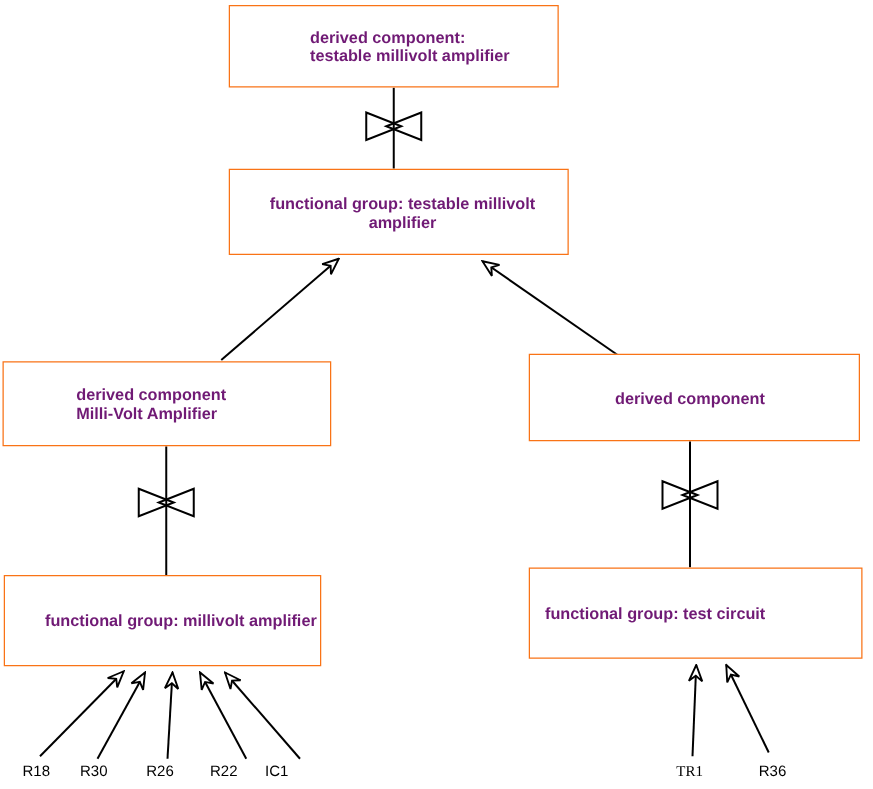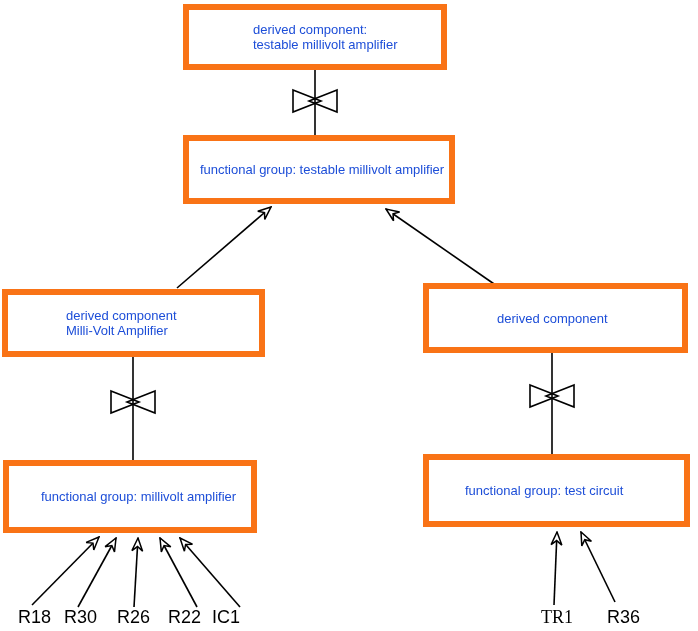--- a/index.html
+++ b/index.html
@@ -18,44 +18,45 @@
   .svg-layer {
     position: absolute;
     left: 0;
     top: 0;
     width: 698px;
     height: 631px;
   }
   .node {
     position: absolute;
     box-sizing: border-box;
-    border: 6px solid #f97316;
+    border: 1px solid #f97316;
     background: #ffffff;
     display: flex;
     flex-direction: column;
     justify-content: center;
     font-size: 13px;
     line-height: 15px;
-    color: #1d4ed8;
+    color: #701a75;
     text-align: left;
+    font-weight: bold;
   }
   .leaf-label {
     position: absolute;
-    font-size: 18px;
+    font-size: 12px;
     line-height: 15px;
     color: #000000;
     white-space: nowrap;
   }
   
   #box-derived-testable { left: 183px; top: 4px;   width: 264px; height: 66px; padding-left: 64px; }
   #box-fg-testable      { left: 183px; top: 135px; width: 272px; height: 69px; padding-left: 6px; text-align: center;  }
   #box-derived-mva      { left: 2px;   top: 289px; width: 263px; height: 68px; padding-left: 58px; }
   #box-derived-tc       { left: 423px; top: 283px; width: 265px; height: 70px; padding-left: 68px; }
   #box-fg-mva           { left: 3px;   top: 460px; width: 254px; height: 73px; padding-left: 32px; }
-  #box-fg-tc            { left: 423px; top: 454px; width: 267px; height: 73px; padding-left: 36px; }
+  #box-fg-tc            { left: 423px; top: 454px; width: 267px; height: 73px; padding-left: 12px; }
 
   #label-r18 { left: 18px;  top: 610px; }
   #label-r30 { left: 64px;  top: 610px; }
   #label-r26 { left: 117px; top: 610px; }
   #label-r22 { left: 168px; top: 610px; }
   #label-ic1 { left: 212px; top: 610px; }
   #label-tr1 { left: 541px; top: 610px; font-family: Liberation Serif, serif; }
   #label-r36 { left: 607px; top: 610px; }
 
   .stroke { stroke: #000000; stroke-width: 1.6; fill: none; }

